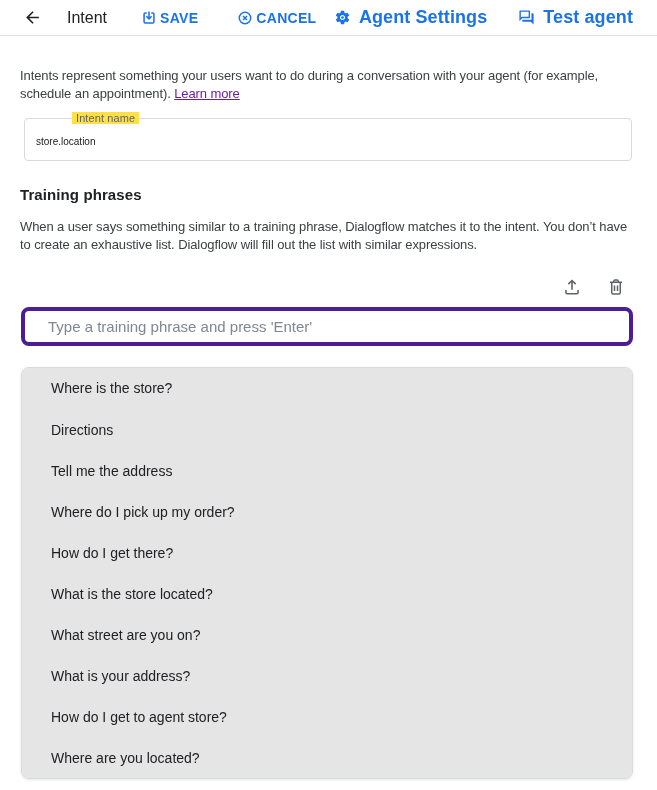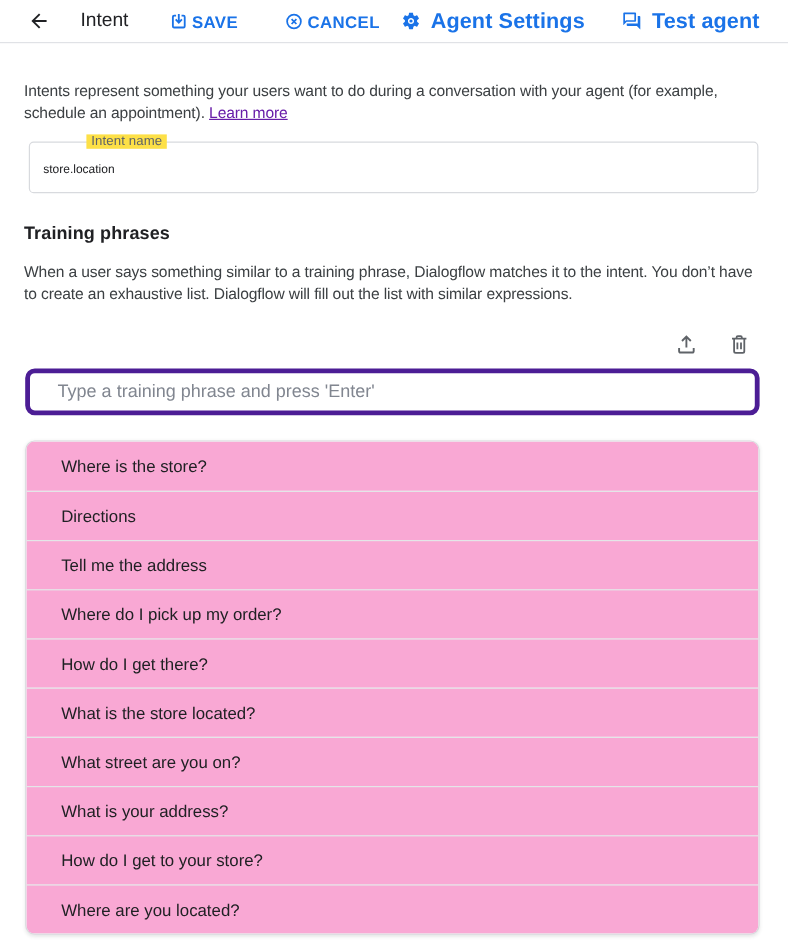--- a/index.html
+++ b/index.html
@@ -83,21 +83,21 @@
     padding:0 16px 0 23px; font-family:inherit; font-size:15px; color:#202124;
   }
   .phrase-input-wrap input::placeholder { color:#818690; opacity:1; }
 
   .phrase-list {
     margin:21px 24px 0 21px; border:1px solid #d8dade; border-radius:8px;
     box-shadow:0 1px 3px rgba(60,64,67,.12); overflow:hidden; background:#fff;
   }
   .phrase-row {
     height:41px; line-height:41px; padding-left:29px;
-    font-size:14px; color:#202124; cursor:pointer; background:#f9a8d4;
+    font-size:14px; color:#202124; cursor:pointer; background:#e5e5e5;
   }
   .phrase-row + .phrase-row { border-top:1px solid #e4e6e8; }
 </style>
 </head>
 <body>
 
 <div class="header">
   <div class="back-btn">
     <span style="display:flex">
       <svg viewBox="0 0 24 24" fill="currentColor">
@@ -181,15 +181,15 @@
 
 <div class="phrase-list" id="phrase-list">
     <div class="phrase-row">Where is the store?</div>
     <div class="phrase-row">Directions</div>
     <div class="phrase-row">Tell me the address</div>
     <div class="phrase-row">Where do I pick up my order?</div>
     <div class="phrase-row">How do I get there?</div>
     <div class="phrase-row">What is the store located?</div>
     <div class="phrase-row">What street are you on?</div>
     <div class="phrase-row">What is your address?</div>
-    <div class="phrase-row">How do I get to your store?</div>
+    <div class="phrase-row">How do I get to agent store?</div>
     <div class="phrase-row">Where are you located?</div>
   </div>
 
 </body></html>

